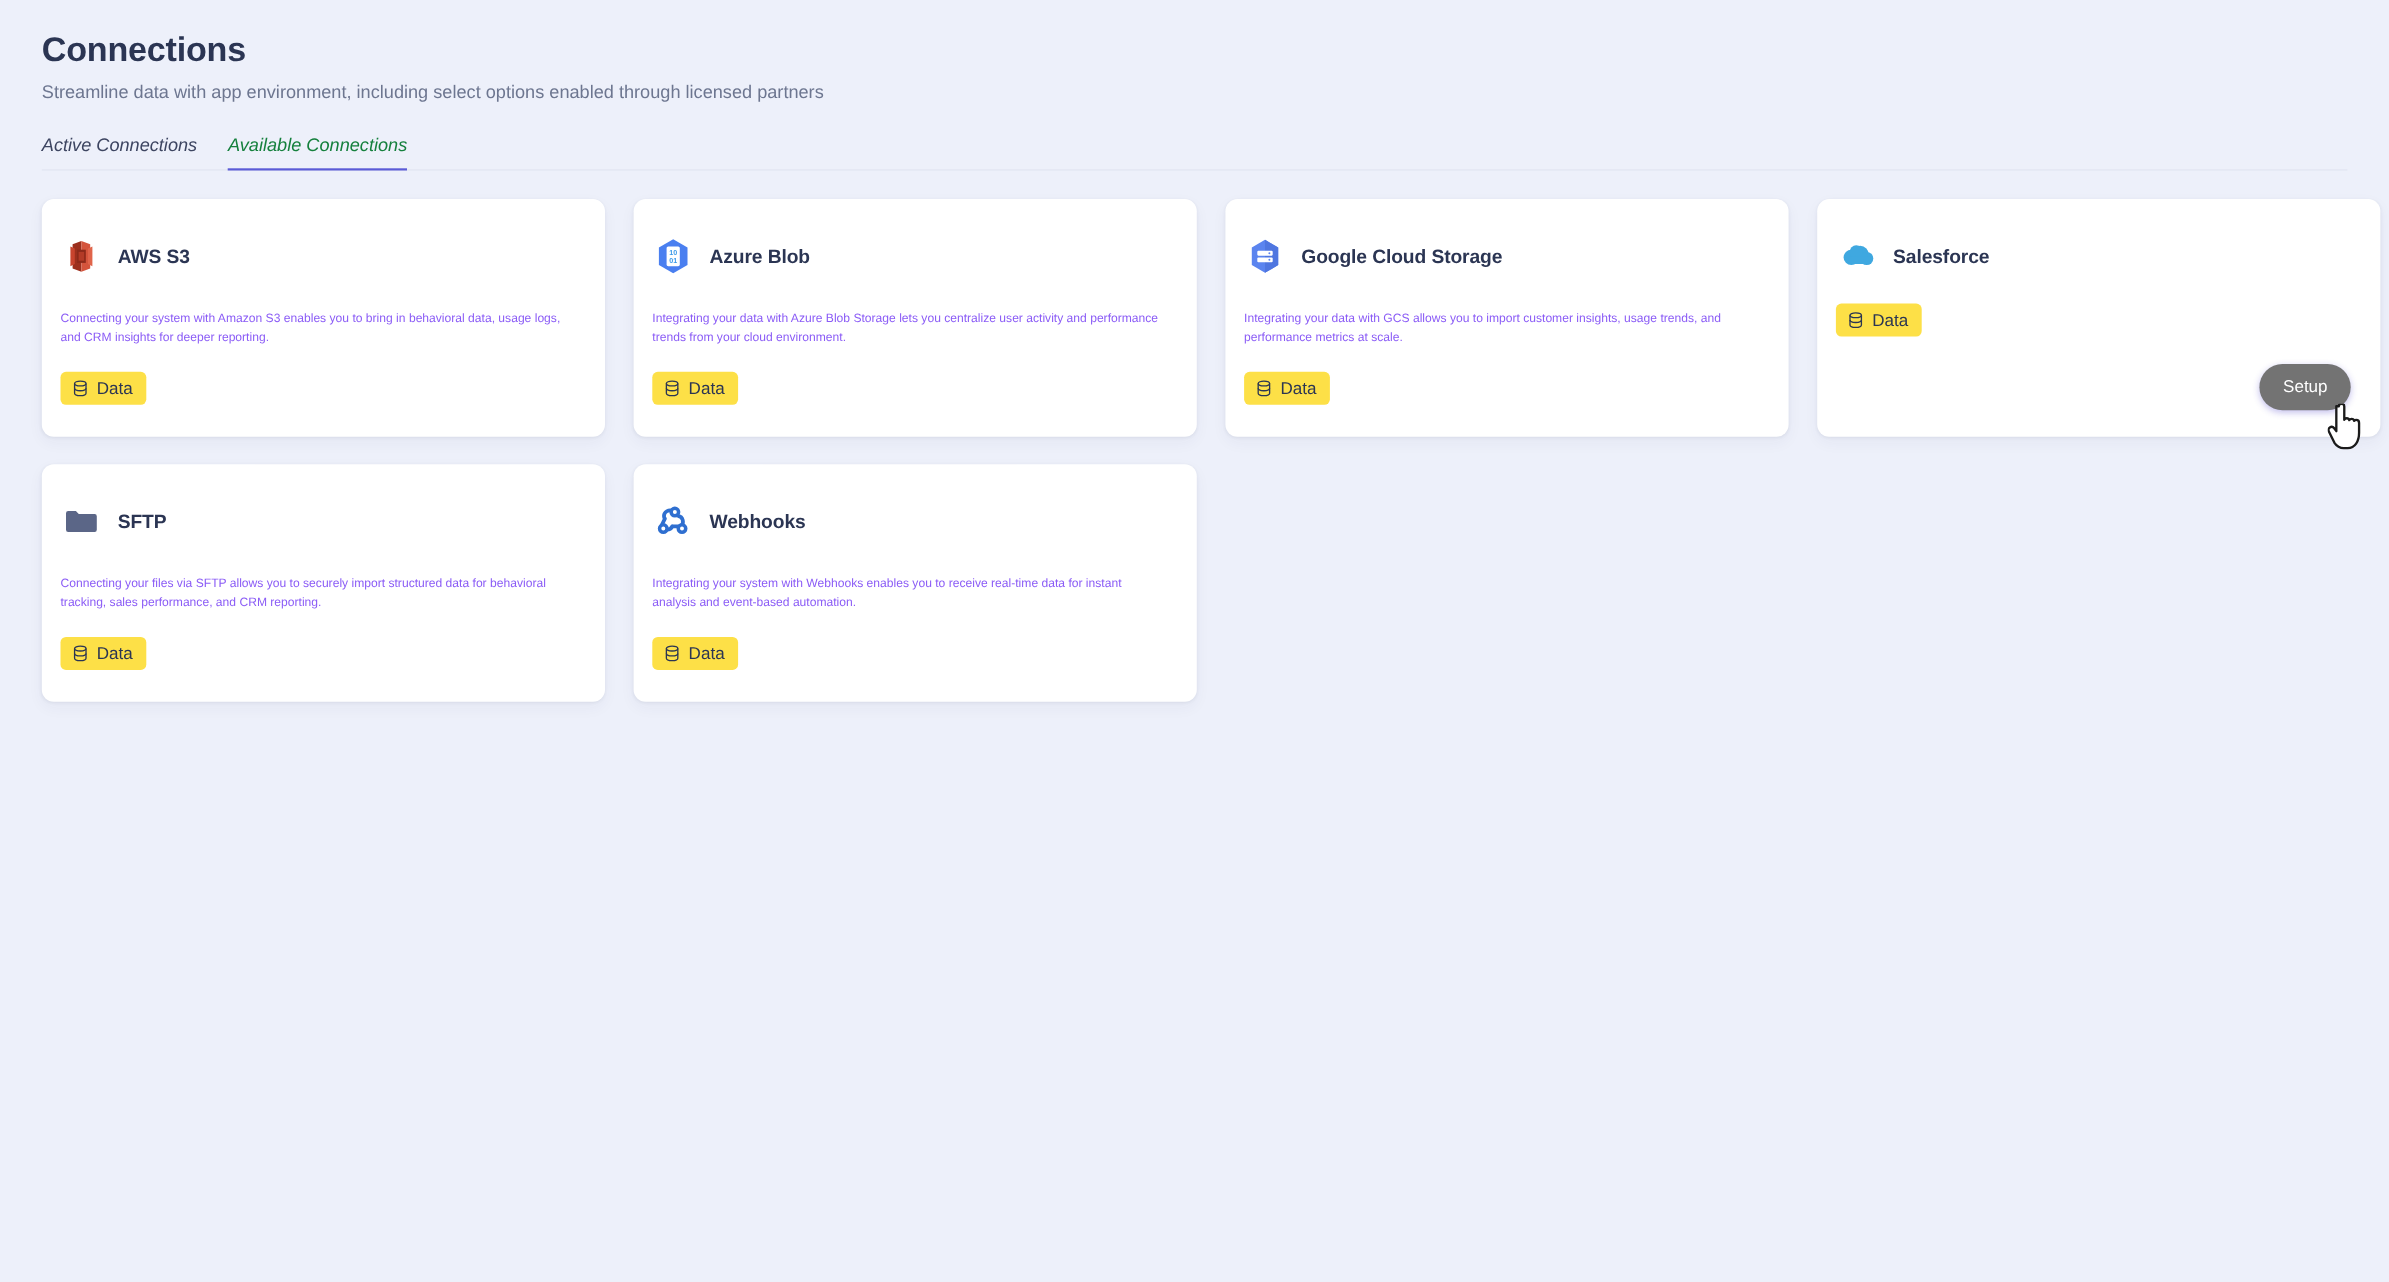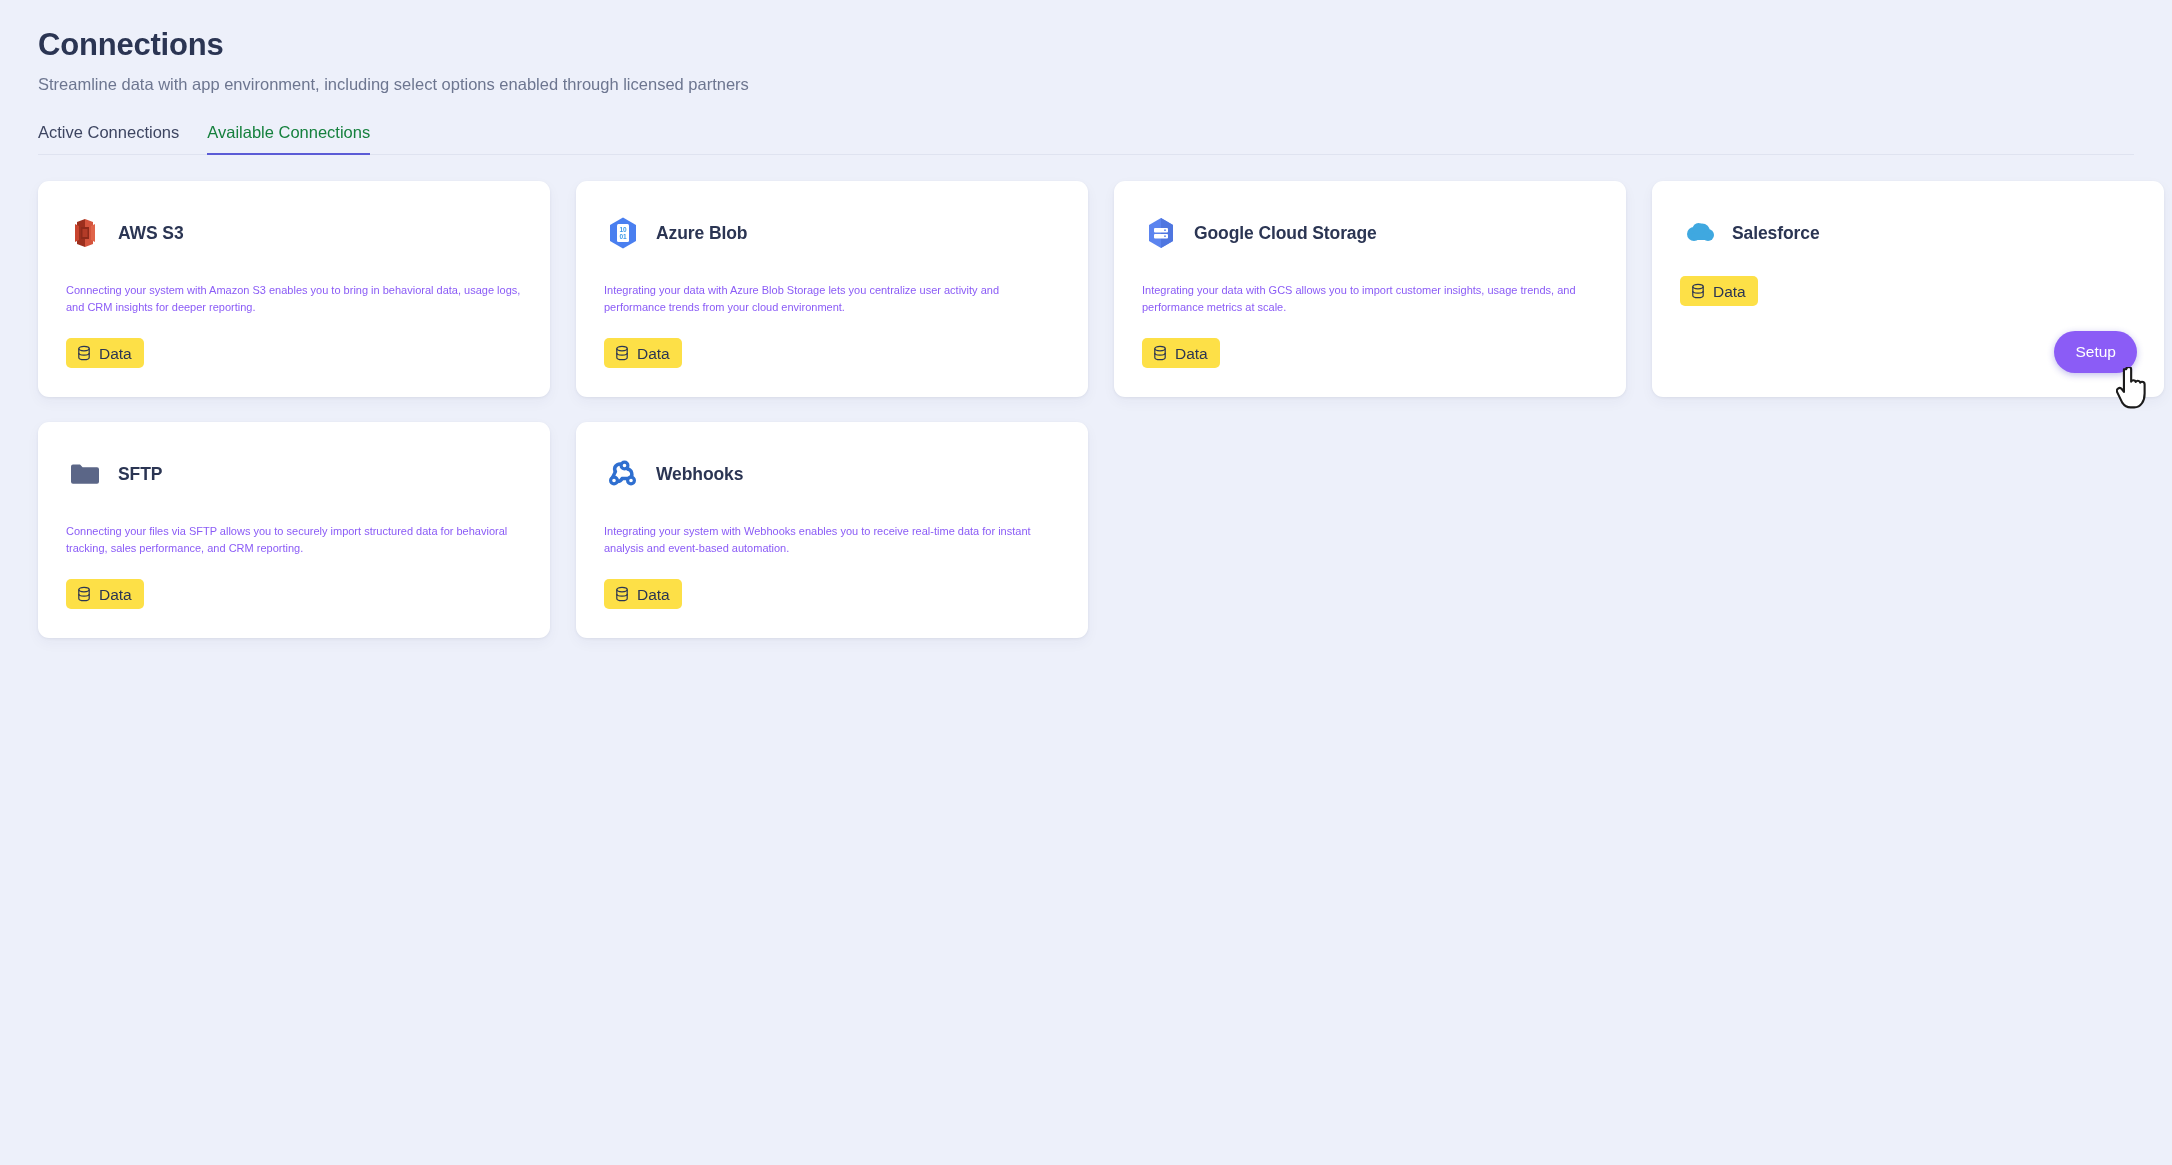--- a/index.html
+++ b/index.html
@@ -55,40 +55,41 @@
     margin-right: 28px;
     cursor: pointer;
     white-space: nowrap;
     border-bottom: 2px solid transparent;
     margin-bottom: -1px;
     background: none;
     border-left: none;
     border-right: none;
     border-top: none;
     font-family: inherit;
+    font-style: italic;
   }
 
   .tab.active {
     color: #15803d;
     border-bottom: 2px solid #5b5bd6;
   }
 
   
   .grid {
     margin-top: 26px;
     display: grid;
     grid-template-columns: repeat(4, 512px);
     gap: 25px 26px;
     width: 2096px;
   }
 
   .card {
     background: #ffffff;
     border-radius: 11px;
-    padding: 31px 29px 27px 28px;
+    padding: 31px 29px 27px 17px;
     box-shadow: 0 1px 3px rgba(40,50,90,0.07), 0 5px 14px rgba(40,50,90,0.045);
     min-height: 216px;
     display: flex;
     flex-direction: column;
     position: relative;
   }
 
   .card-head {
     display: flex;
     align-items: center;
@@ -136,21 +137,21 @@
     color: #2b3553;
     border-radius: 5px;
     padding: 7px 12px 7px 10px;
     font-size: 15.5px;
     line-height: 1;
   }
 
   .badge-icon { display: flex; align-items: center; }
 
   .setup-btn {
-    background: #8b5cf6;
+    background: #737373;
     color: #ffffff;
     border: none;
     border-radius: 22px;
     font-family: inherit;
     font-size: 15.5px;
     font-weight: normal;
     padding: 12px 21px;
     cursor: pointer;
     position: absolute;
     right: 27px;

